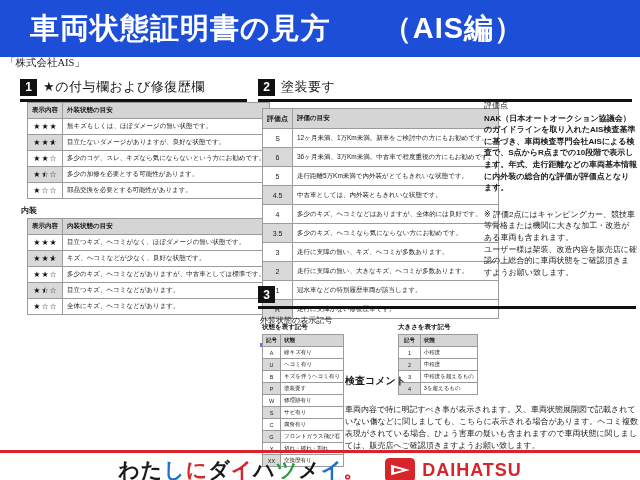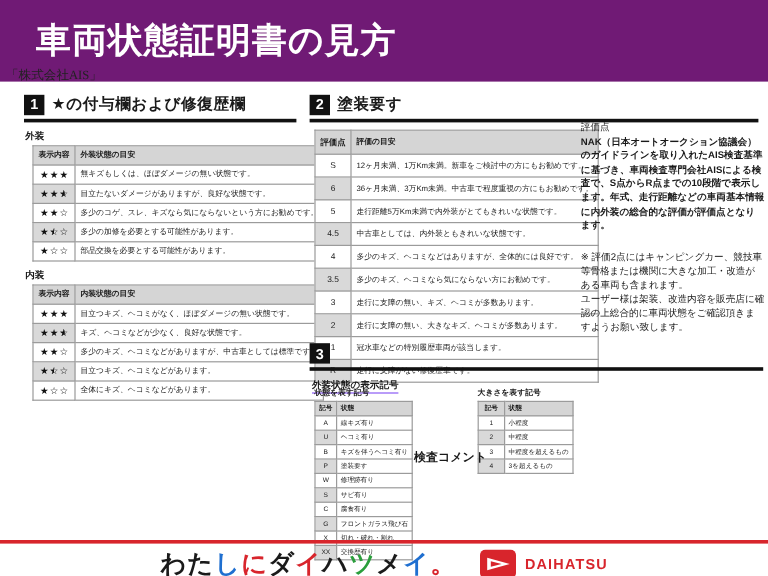--- a/index.html
+++ b/index.html
@@ -2,31 +2,31 @@
 <html lang="ja"><head>
 <meta charset="utf-8">
 <style>
   html,body{margin:0;padding:0;background:#888;}
   .page{
     position:relative;width:640px;height:480px;background:#ffffff;overflow:hidden;
     font-family:"Liberation Sans","DejaVu Sans",sans-serif;color:#1a1a1a;
   }
   
   .band{
-    position:absolute;top:0;left:0;width:640px;height:68px;background:#701a75;
+    position:absolute;top:0;left:0;width:640px;height:57px;background:#1d4ed8;
     display:flex;align-items:center;padding-left:30px;gap:52px;box-sizing:border-box;
   }
   .band .t{color:#fff;font-weight:700;font-size:29px;letter-spacing:1px;white-space:nowrap;}
   .company{position:absolute;top:56px;left:5px;font-size:10.5px;color:#222;font-family:Liberation Serif, serif;}
   
   section{position:absolute;}
   .sec-h{display:flex;align-items:center;gap:6px;border-bottom:3px solid #111;padding-bottom:3px;}
   .badge{width:17px;height:17px;background:#111;color:#fff;font-size:12px;font-weight:700;
          display:flex;align-items:center;justify-content:center;flex:0 0 auto;}
-  .sec-t{font-size:13px;font-weight:700;white-space:nowrap;letter-spacing:0.5px;}
+  .sec-t{font-size:13px;font-weight:400;white-space:nowrap;letter-spacing:0.5px;}
   .grp-label{font-size:8px;font-weight:700;margin:6px 0 2px 1px;}
   
   table{border-collapse:collapse;background:#fff;}
   th,td{border:1px solid #9b9b9b;white-space:nowrap;}
   th{background:#d5d5d5;font-weight:700;text-align:left;}
   td.shade{background:#d9d9d9;}
   
   .s1{left:20px;top:78px;width:227px;}
   .rate-table{width:214px;margin-left:7px;font-size:6.5px;}
   .rate-table th,.rate-table td{padding:3px 4px;}
@@ -38,60 +38,60 @@
   .s2{left:258px;top:78px;width:374px;}
   .eval-table{width:226px;margin-left:4px;margin-top:6px;font-size:6.5px;}
   .eval-table th,.eval-table td{padding:4.5px 4px;}
   .eval-table th:first-child,.eval-table td:first-child{width:34px;text-align:center;font-size:7px;}
   .note{position:absolute;left:484px;top:100px;width:153px;font-size:8px;line-height:1.45;}
   .note .nt{margin-bottom:1px;}
   .note .nb{white-space:pre-line;font-weight:bold;}
   .note .n2{margin-top:15px;white-space:pre-line;}
   
   .s3{left:258px;top:286px;width:378px;height:162px;}
-  .subtitle{display:inline-block;margin:6px 0 0 2px;font-size:8px;font-weight:700;
-            border-bottom:1px solid #8b5cf6;padding-bottom:1px;}
+  .subtitle{display:inline-block;margin:6px 0 0 2px;font-size:8px;font-weight:400;
+            border-bottom:4px solid #8b5cf6;padding-bottom:17px;}
   .subcol{position:absolute;top:37px;}
   .subcol .sub-label{font-size:6.5px;font-weight:700;margin-bottom:2px;}
   .mini-table{font-size:5.5px;}
   .mini-table th,.mini-table td{padding:2px 3px;}
   .mini-table th:first-child,.mini-table td:first-child{text-align:center;}
   .cond{left:4px;}
   .cond table{width:82px;}
   .cond th:first-child,.cond td:first-child{width:20px;}
   .size{left:140px;}
   .size table{width:80px;}
   .size th:first-child,.size td:first-child{width:18px;}
   .comment{position:absolute;left:87px;top:88px;width:293px;}
   .comment .ct{font-size:10px;font-weight:700;margin-bottom:16px;}
   .comment .cb{font-size:8px;line-height:1.5;}
   
   .footline{position:absolute;left:0;top:450px;width:640px;height:3px;background:#d8252c;}
   .footer{position:absolute;left:0;top:456px;width:640px;display:flex;align-items:center;
           justify-content:center;gap:20px;}
   .slogan{font-size:21px;font-weight:700;letter-spacing:1px;white-space:nowrap;}
   .brand{display:flex;align-items:center;gap:7px;}
-  .brandname{color:#d8252c;font-size:12px;font-weight:700;letter-spacing:1px;text-align:center;}
+  .brandname{color:#d8252c;font-size:18px;font-weight:700;letter-spacing:1px;text-align:center;}
 </style>
 </head>
 <body>
 
 <div class="page">
 
   <div class="band">
     <span class="t">車両状態証明書の見方</span>
+    <span class="t">（AIS編）</span>
   </div>
   <div class="company">「株式会社AIS」</div>
 
   <section class="s1">
     <div class="sec-h">
       <span class="badge">1</span>
       <span class="sec-t">★の付与欄および修復歴欄</span>
     </div>
-    <div class="grp-label">外装</div>
     <table class="rate-table" id="t-ext">
         <thead>
           <tr>
             <th>表示内容</th>
             <th>外装状態の目安</th>
           </tr>
         </thead>
         <tbody>
           <tr>
             <td><span class="stars">
@@ -337,20 +337,21 @@
             <tr>
               <td class="shade">4</td>
               <td>3を超えるもの</td>
             </tr>
           </tbody>
         </table>
     </div>
 
     <div class="comment">
       <div class="ct">検査コメント</div>
+      <div class="cb">車両内容で特に明記すべき事が表示されます。又、車両状態展開図で記載されていない傷などに関しましても、こちらに表示される場合があります。ヘコミ複数表現がされている場合、ひょう害車の疑いも含まれますので車両状態に関しましては、販売店へご確認頂きますようお願い致します。</div>
     </div>
   </section>
 
   <div class="footline"></div>
   <div class="footer">
     <span class="slogan" id="slogan"><span style="color: rgb(26, 26, 26);">わ</span><span style="color: rgb(26, 26, 26);">た</span><span style="color: rgb(31, 111, 208);">し</span><span style="color: rgb(216, 37, 44);">に</span><span style="color: rgb(26, 26, 26);">ダ</span><span style="color: rgb(216, 37, 44);">イ</span><span style="color: rgb(26, 26, 26);">ハ</span><span style="color: rgb(42, 158, 60);">ツ</span><span style="color: rgb(26, 26, 26);">メ</span><span style="color: rgb(31, 111, 208);">イ</span><span style="color: rgb(216, 37, 44);">。</span></span>
     <span class="brand">
       <svg width="30" height="24" viewBox="0 0 40 32">
         <rect x="0" y="0" width="40" height="32" rx="6" fill="#d8252c"></rect>
         <polygon points="8,9 33,16 8,23" fill="#ffffff"></polygon>

